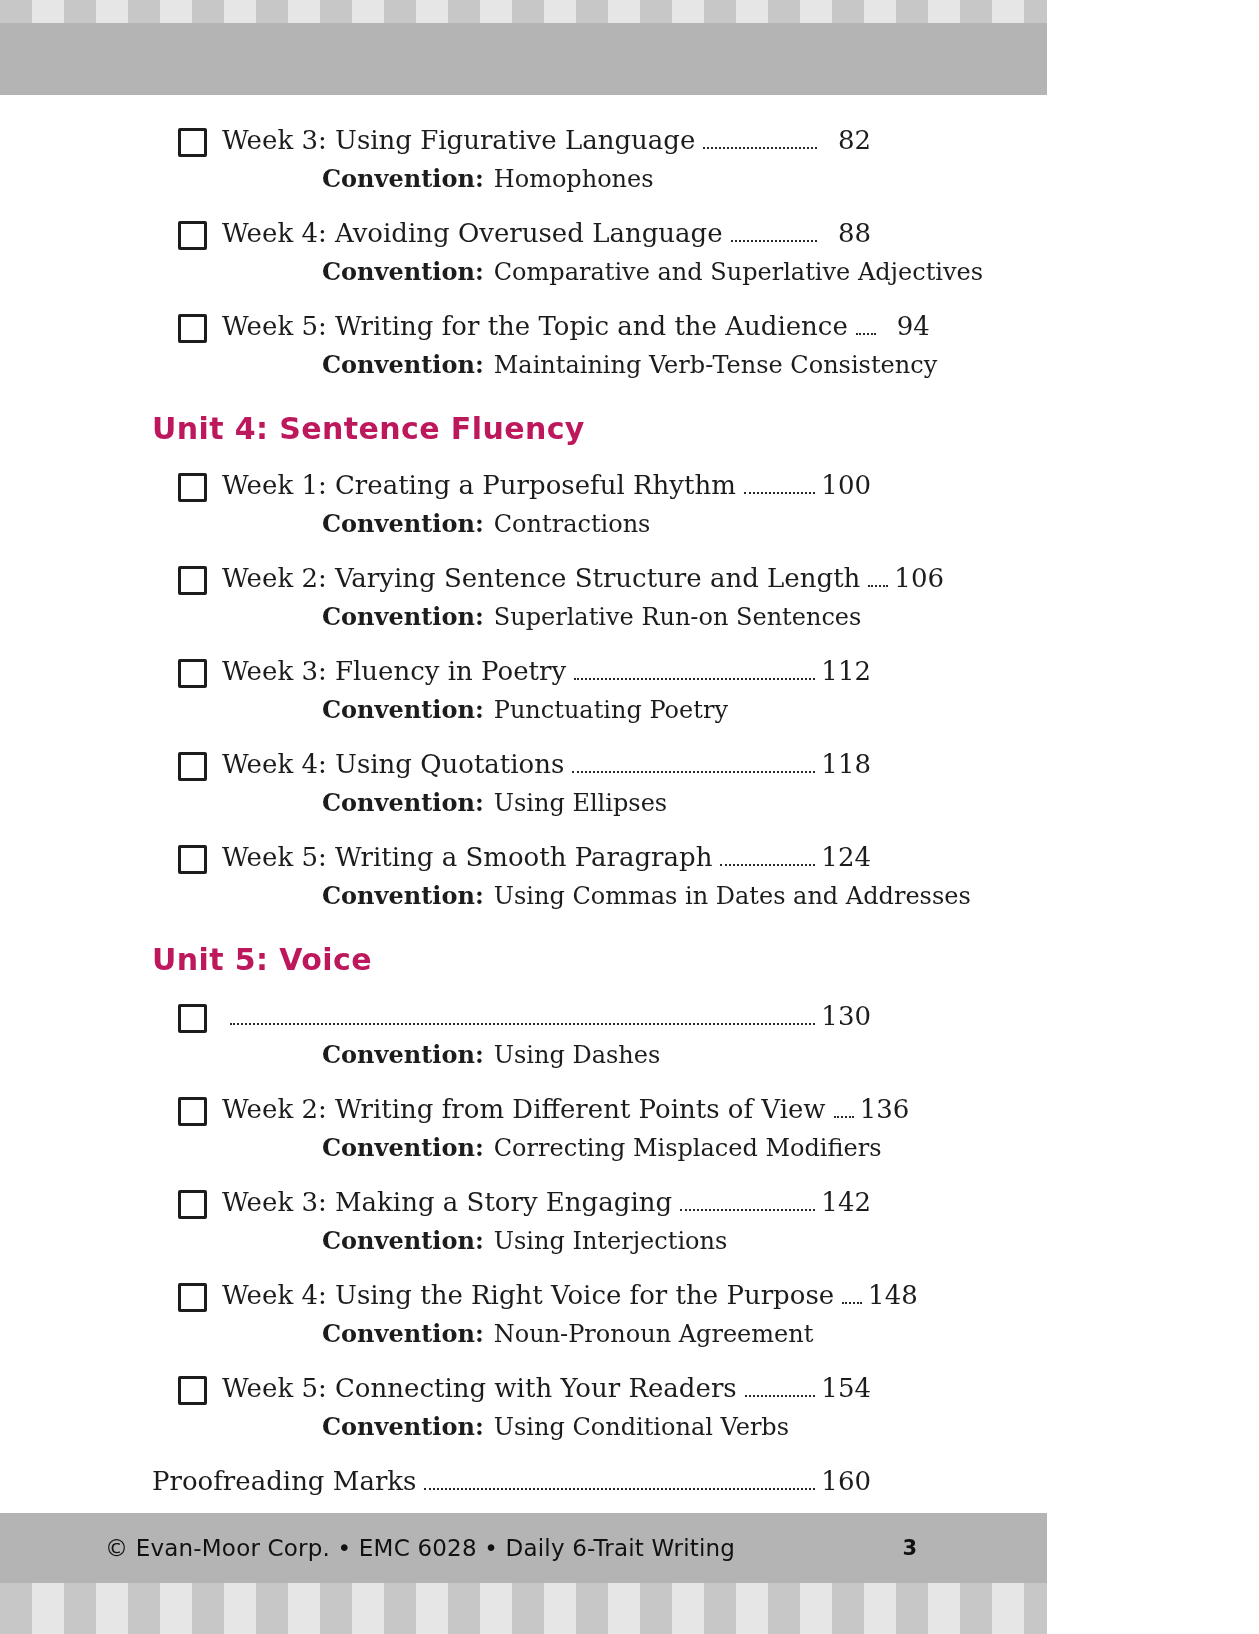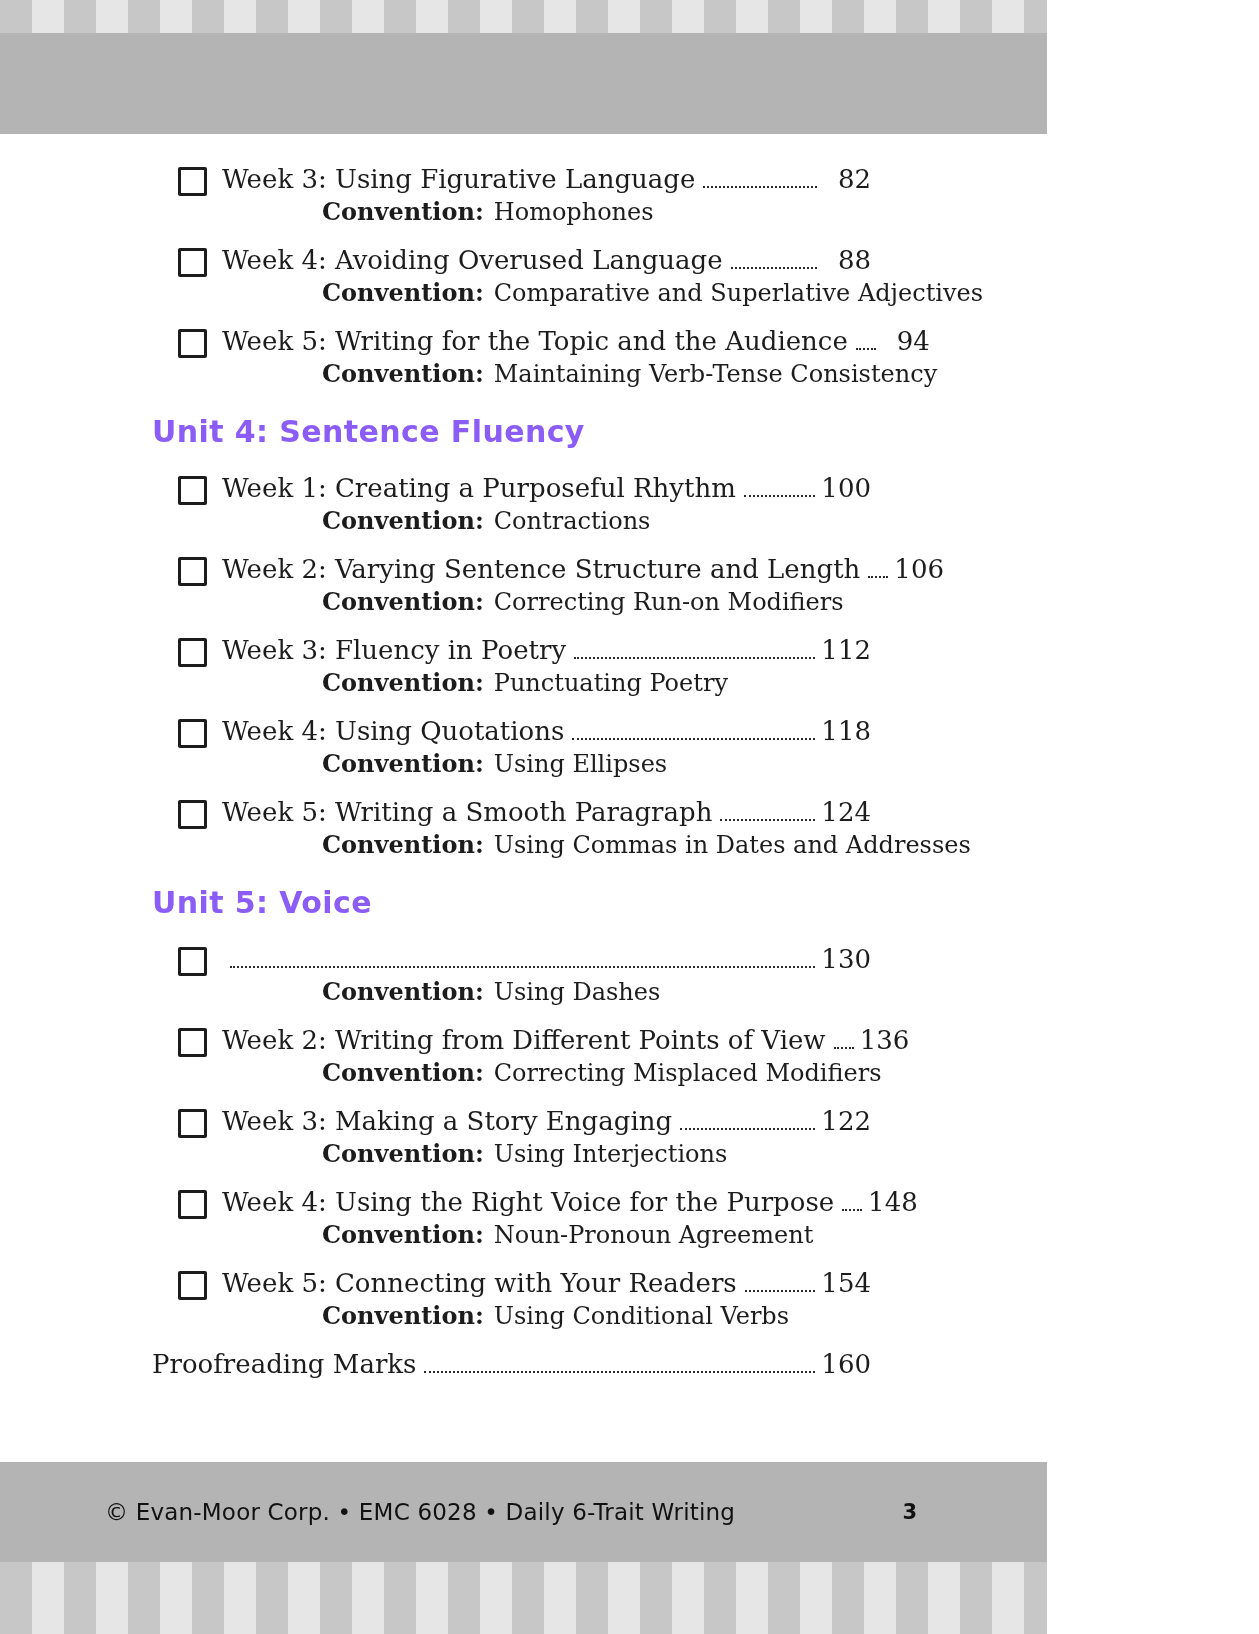--- a/index.html
+++ b/index.html
@@ -49,29 +49,29 @@
   .title-row { display: flex; align-items: baseline; font-size: 26px; line-height: 34px; }
   .title { white-space: nowrap; }
   .leader {
     flex: 1;
     border-bottom: 2px dotted #2a2a2a;
     margin: 0 6px 6px 8px;
     min-width: 20px;
   }
   .pagenum { min-width: 48px; text-align: right; font-size: 26px; }
 
-  .convention { font-size: 24px; line-height: 31px; padding-left: 100px; white-space: nowrap; }
+  .convention { font-size: 24px; line-height: 43px; padding-left: 100px; white-space: nowrap; }
   .conv-label { font-weight: bold; margin-right: 10px; }
 
   .unit {
     font-family: "DejaVu Sans", "Liberation Sans", sans-serif;
     font-weight: bold;
     font-size: 30px;
     letter-spacing: 0.4px;
-    color: #8b5cf6;
+    color: #be185d;
     margin: 24px 0 22px 0;
   }
 </style>
 </head>
 <body>
 
 <div class="page">
   <div class="stripes top"></div>
   <div class="band top"></div>
 
@@ -139,21 +139,21 @@
 
       <div class="entry">
         <span class="checkbox"></span>
         <div class="entry-body">
           <div class="title-row">
             <span class="title">Week 2: Varying Sentence Structure and Length</span>
             <span class="leader"></span>
             <span class="pagenum">106</span>
           </div>
           <div class="convention">
-            <span class="conv-label">Convention:</span><span class="conv-text">Correcting Run-on Modifiers</span>
+            <span class="conv-label">Convention:</span><span class="conv-text">Superlative Run-on Sentences</span>
           </div>
         </div>
       </div>
 
       <div class="entry">
         <span class="checkbox"></span>
         <div class="entry-body">
           <div class="title-row">
             <span class="title">Week 3: Fluency in Poetry</span>
             <span class="leader"></span>
@@ -222,21 +222,21 @@
           </div>
         </div>
       </div>
 
       <div class="entry">
         <span class="checkbox"></span>
         <div class="entry-body">
           <div class="title-row">
             <span class="title">Week 3: Making a Story Engaging</span>
             <span class="leader"></span>
-            <span class="pagenum">122</span>
+            <span class="pagenum">142</span>
           </div>
           <div class="convention">
             <span class="conv-label">Convention:</span><span class="conv-text">Using Interjections</span>
           </div>
         </div>
       </div>
 
       <div class="entry">
         <span class="checkbox"></span>
         <div class="entry-body">

